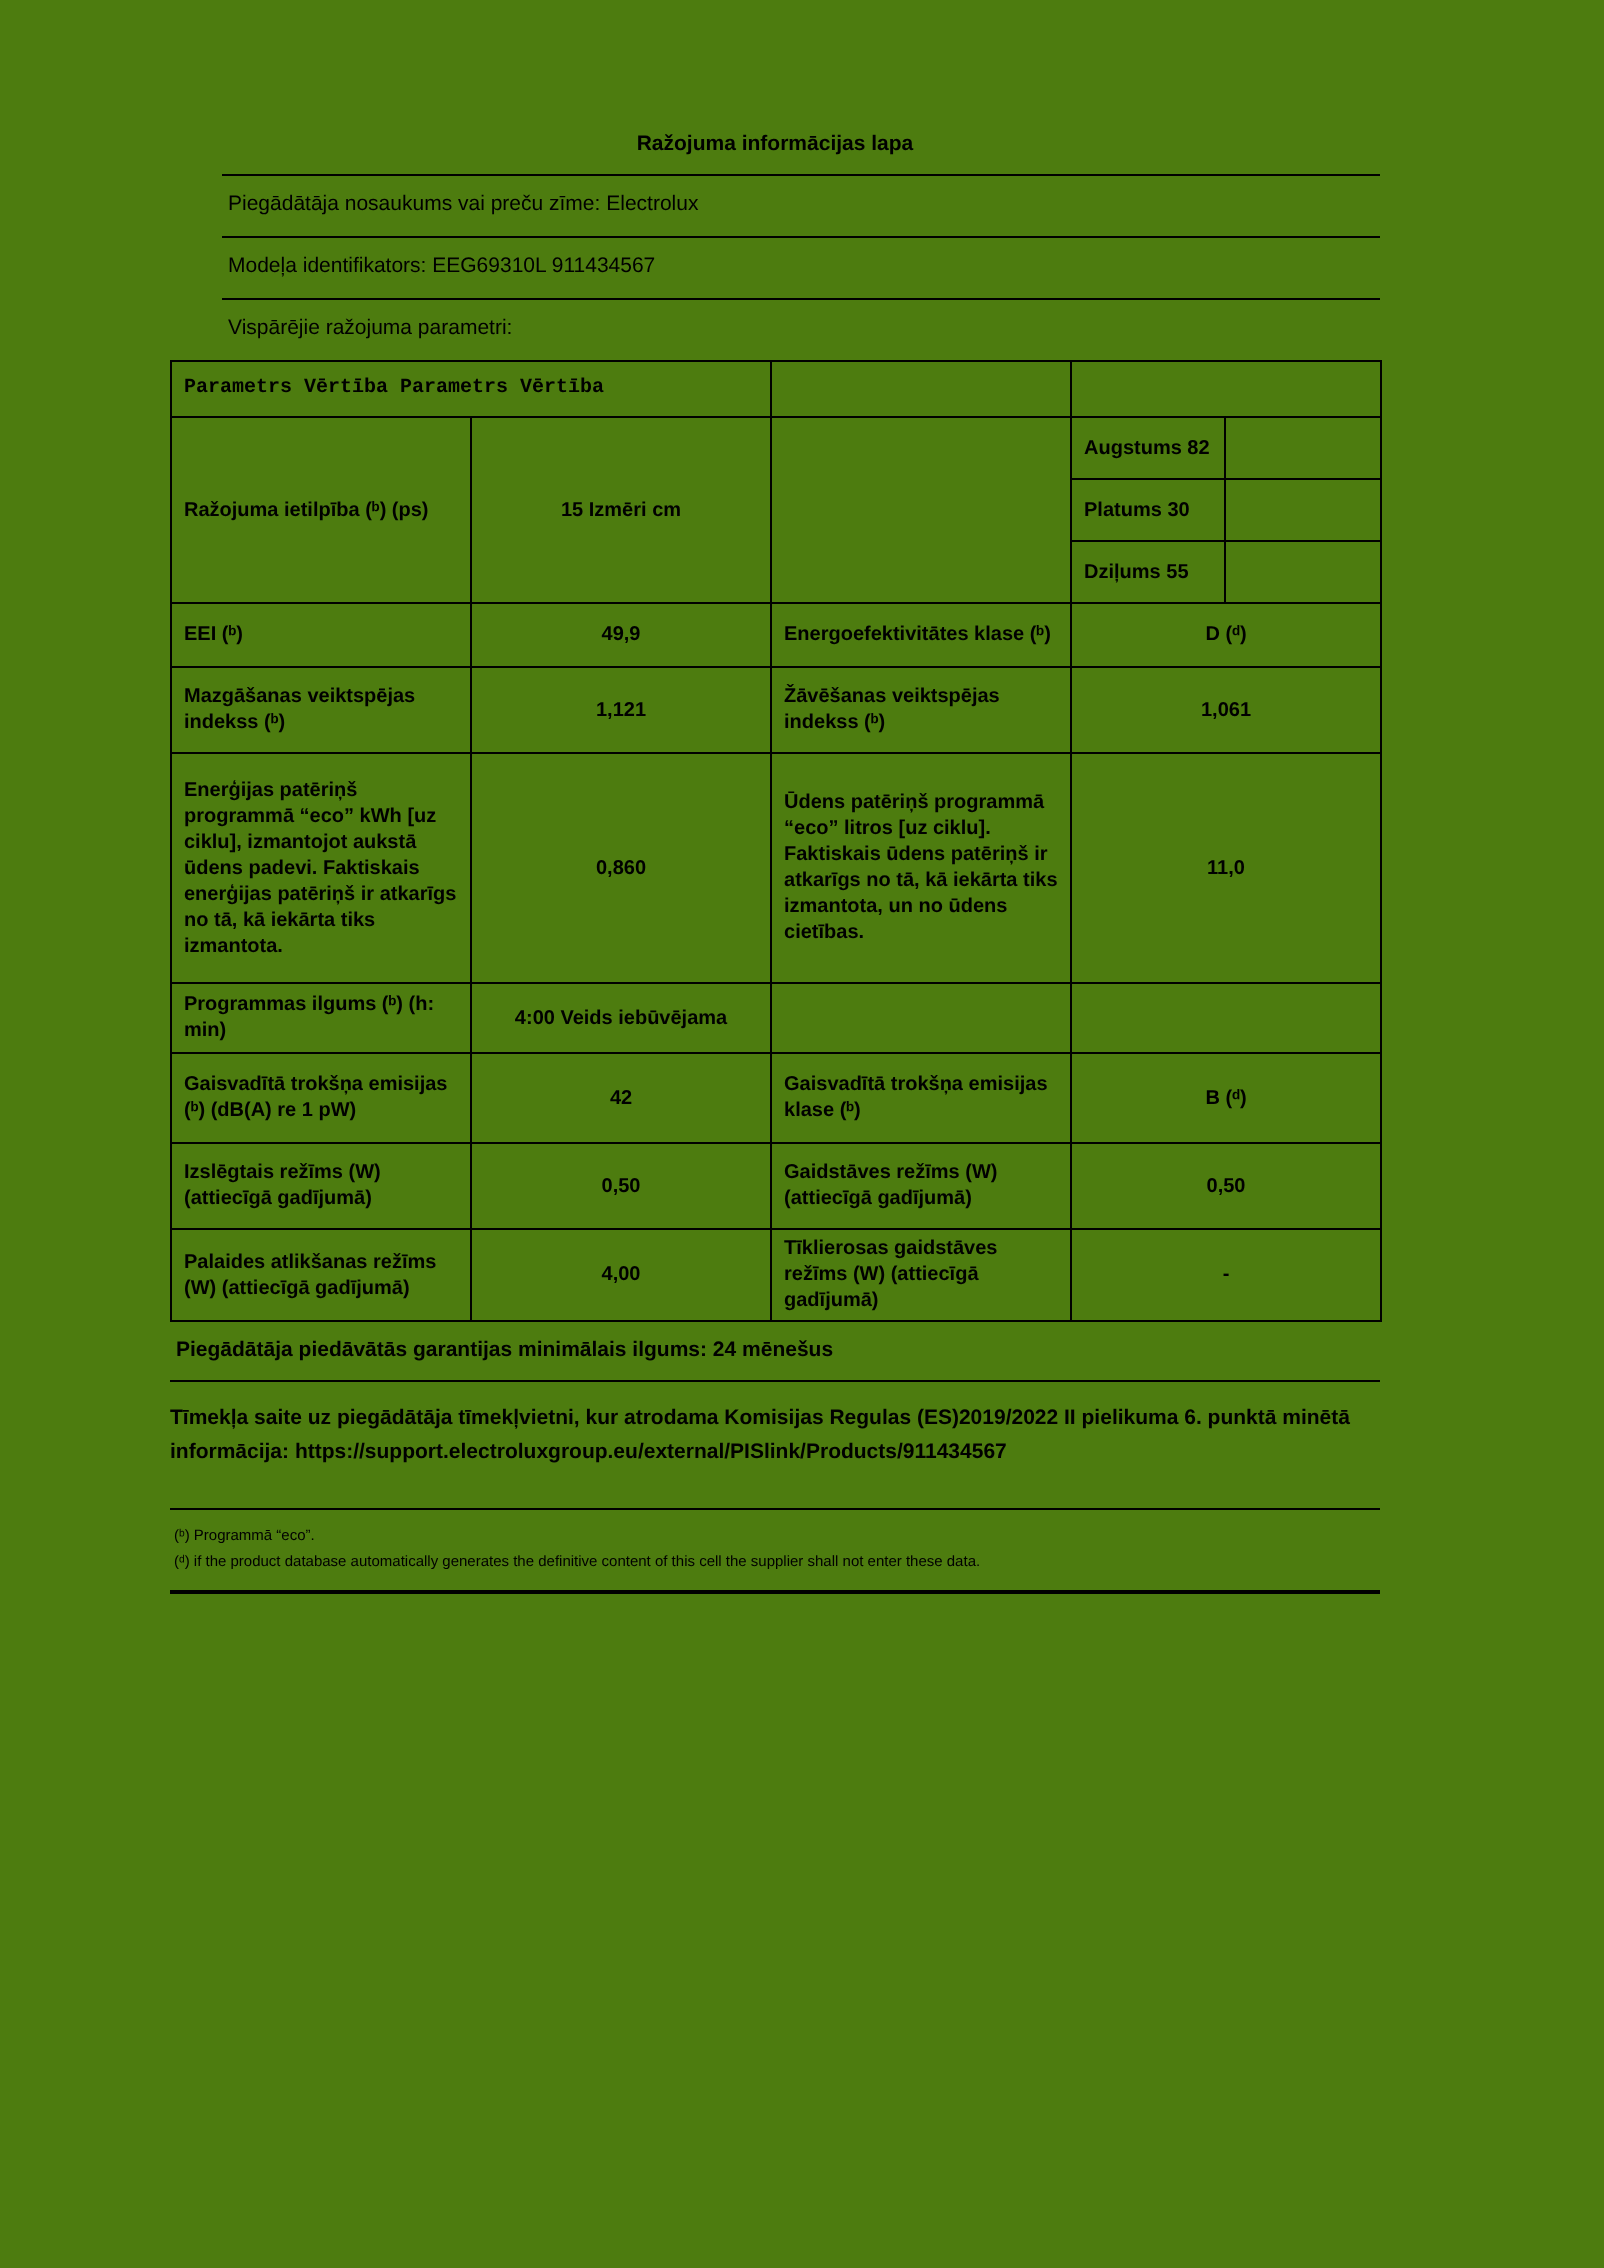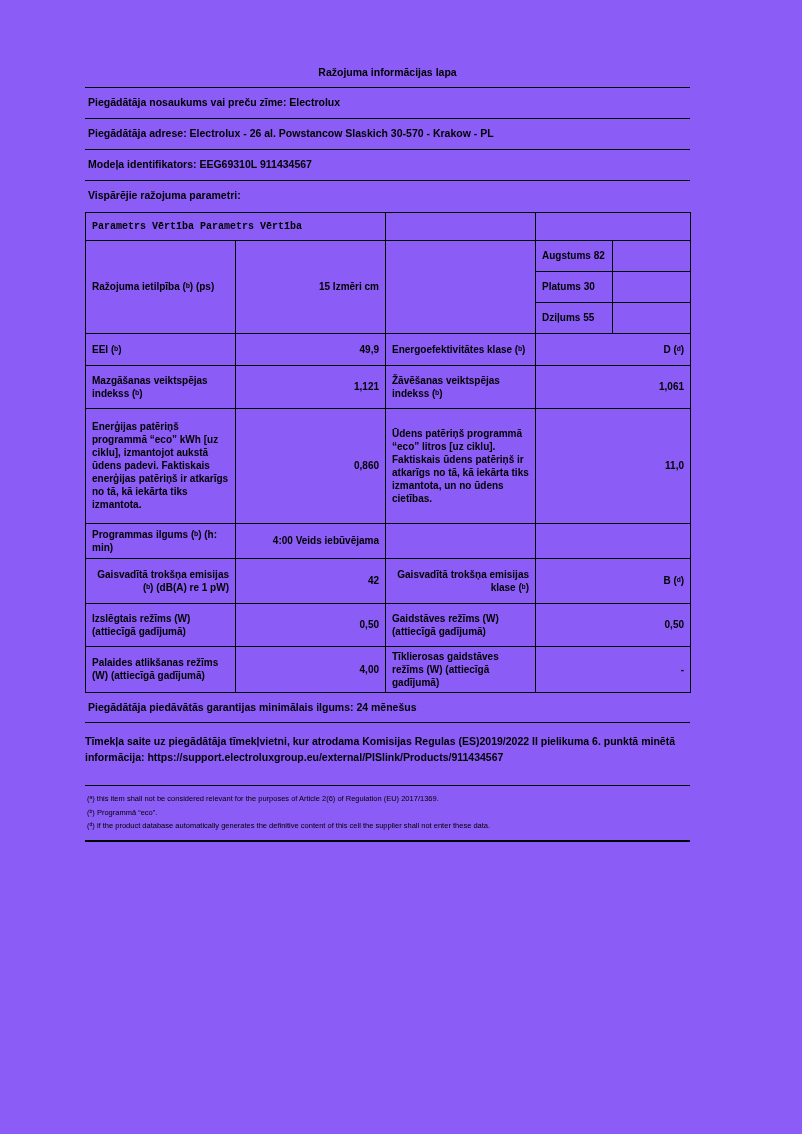--- a/index.html
+++ b/index.html
@@ -4,57 +4,58 @@
 <style>
   * { margin: 0; padding: 0; box-sizing: border-box; }
   html, body { background: #ffffff; }
   body {
     width: 802px; height: 1134px;
     font-family: "Liberation Sans", "DejaVu Sans", sans-serif;
     color: #000;
   }
   .page {
     width: 802px; height: 1134px;
-    background: #8b5cf6;
+    background: #4d7c0f;
     padding: 66px 112px 20px 85px;
     overflow: hidden;
   }
   .doc-title {
     font-size: 10.5px; font-weight: bold;
     text-align: center;
     margin-bottom: 9px;
   }
   .section-row {
     border-top: 1.5px solid #000;
-    font-size: 10.5px; font-weight: bold;
+    font-size: 10.5px; font-weight: normal;
     padding: 8px 3px 9px 3px;
     line-height: 1.25;
+    margin-left: 26px;
   }
   table.params {
     width: 605px;
     border-collapse: collapse;
     table-layout: fixed;
     font-size: 10px;
     font-weight: bold;
   }
   table.params td {
     border: 1px solid #000;
     padding: 3px 6px;
     vertical-align: middle;
     line-height: 1.3;
     word-wrap: break-word;
   }
-  table.params td.val { text-align: right; }
+  table.params td.val { text-align: center; }
   tr.r-head  td { height: 28px; font-family: Liberation Mono, monospace; }
   tr.r-dim   td { height: 31px; }
   tr.r-eei   td { height: 32px; margin-left: 29px; }
   tr.r-wash  td { height: 43px; }
   tr.r-energy td { height: 115px; }
   tr.r-dur   td { height: 35px; }
-  tr.r-noise td { height: 45px; text-align: right; }
+  tr.r-noise td { height: 45px; }
   tr.r-off   td { height: 43px; }
   tr.r-delay td { height: 44px; }
   .guarantee-row {
     border-top: none;
     border-bottom: 1.5px solid #000;
     font-size: 10.5px; font-weight: bold;
     padding: 8px 3px 9px 3px;
   }
   .add-info-heading {
     font-size: 10.5px; font-weight: bold;
@@ -77,21 +78,20 @@
   .footnotes .fn { line-height: 13.5px; }
 </style>
 </head>
 <body>
 
 <div class="page">
 
   <div class="doc-title">Ražojuma informācijas lapa</div>
 
   <div class="section-row">Piegādātāja nosaukums vai preču zīme: Electrolux</div>
-  <div class="section-row">Piegādātāja adrese: Electrolux - 26 al. Powstancow Slaskich 30-570 - Krakow - PL</div>
   <div class="section-row">Modeļa identifikators: EEG69310L 911434567</div>
   <div class="section-row">Vispārējie ražojuma parametri:</div>
 
   <table class="params">
     <colgroup>
       <col style="width:150px">
       <col style="width:150px">
       <col style="width:150px">
       <col style="width:77px">
       <col style="width:78px">
@@ -170,18 +170,17 @@
     </tr>
   </tbody>
     </table>
 
   <div class="guarantee-row">Piegādātāja piedāvātās garantijas minimālais ilgums: 24 mēnešus</div>
 
 
   <p class="link-para"><span>Tīmekļa saite uz piegādātāja tīmekļvietni, kur atrodama Komisijas Regulas (ES)2019/2022 II pielikuma 6. punktā minētā informācija: </span><span class="url">https://support.electroluxgroup.eu/external/PISlink/Products/911434567</span></p>
 
   <div class="footnotes">
-    <div class="fn">(ᵃ) this item shall not be considered relevant for the purposes of Article 2(6) of Regulation (EU) 2017/1369.</div>
     <div class="fn">(ᵇ) Programmā “eco”.</div>
     <div class="fn">(ᵈ) if the product database automatically generates the definitive content of this cell the supplier shall not enter these data.</div>
   </div>
 
 </div>
 
 </body></html>

